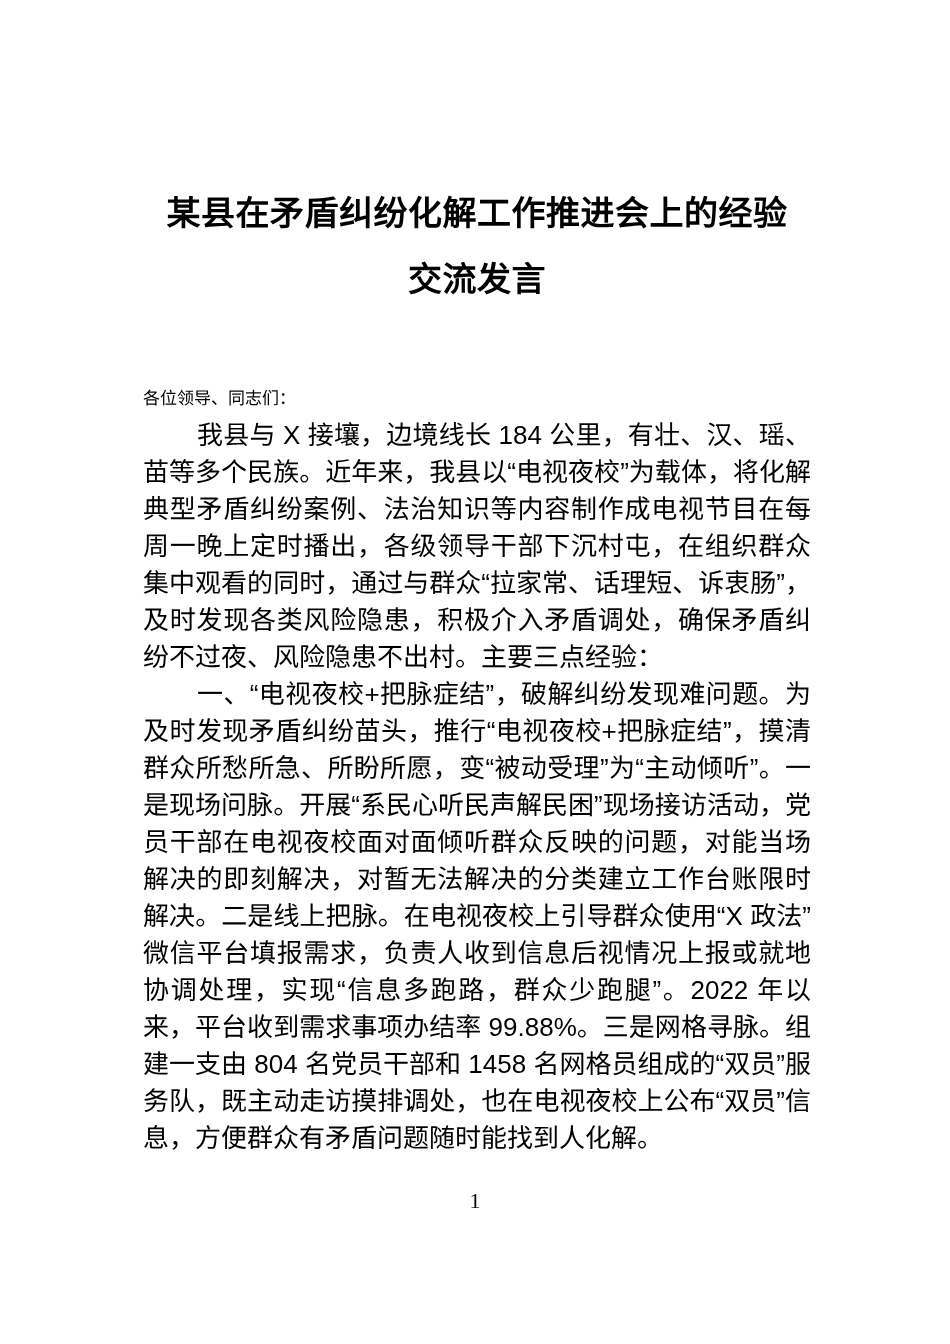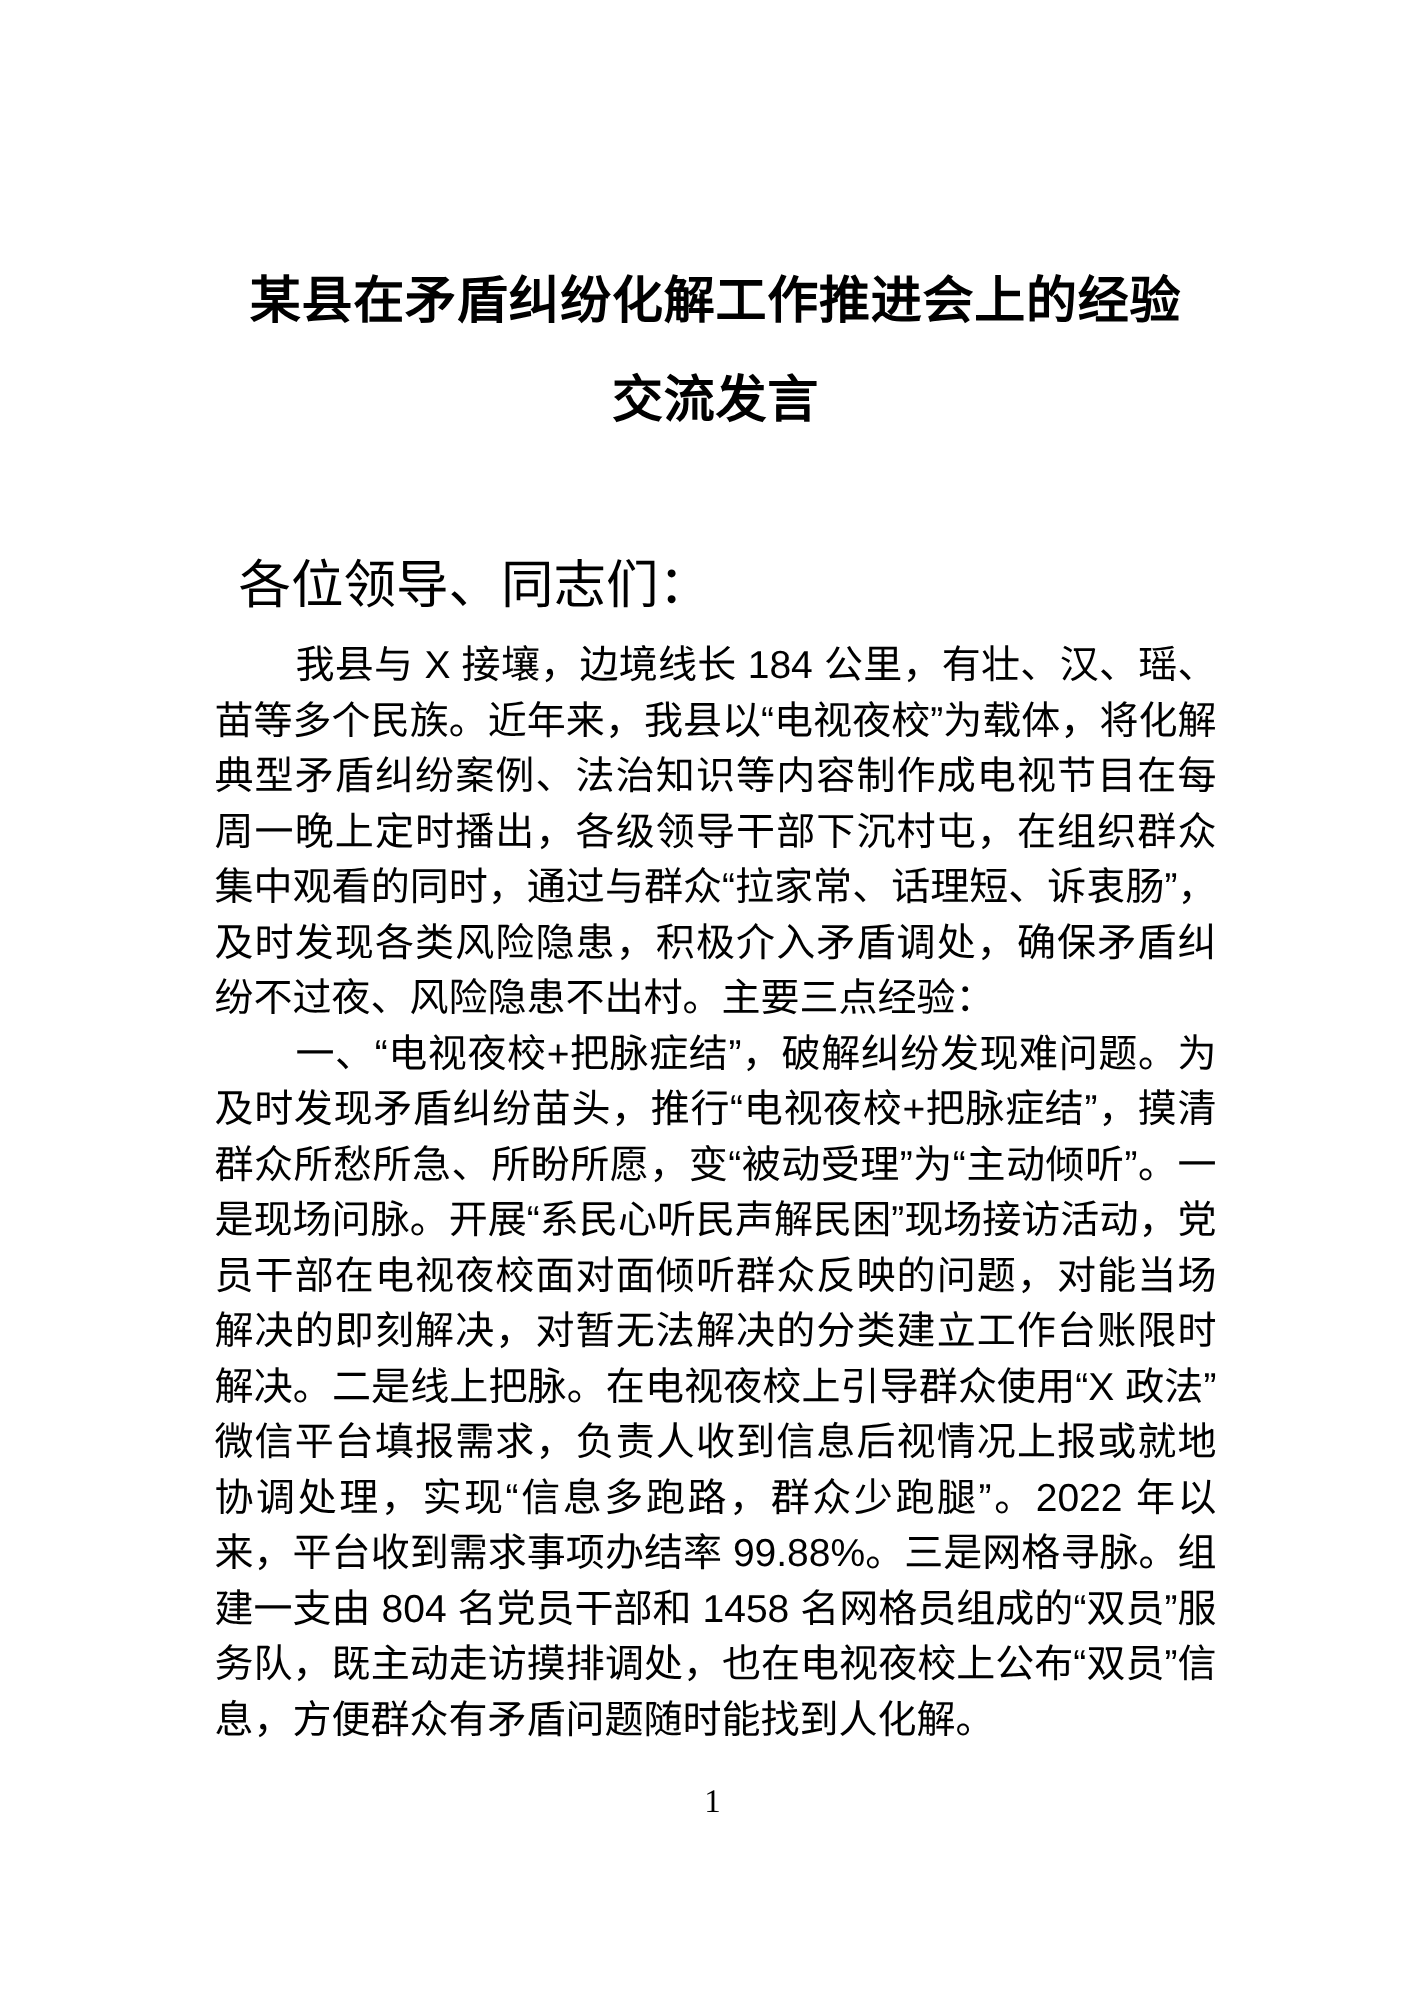--- a/index.html
+++ b/index.html
@@ -21,36 +21,36 @@
     overflow: hidden;
     box-sizing: border-box;
   }
   .doc-body {
     position: absolute;
     left: 143px;
     top: 0;
     width: 668px;
   }
   .doc-title {
-    margin: 0;
+    margin: 12px;
     padding: 0;
     padding-top: 168px;
     font-size: 34px;
     font-weight: bold;
     line-height: 66px;
     text-align: center;
     letter-spacing: 0.5px;
     font-family: "Liberation Sans", "DejaVu Sans", sans-serif;
     white-space: pre-line;
   }
   .salutation {
-    margin: 16px;
+    margin: 0;
     padding: 0;
     padding-top: 56px;
-    font-size: 35px;
+    font-size: 17px;
     line-height: 37px;
     text-align: justify;
     text-align-last: left;
     letter-spacing: 0;
   }
   .para {
     margin: 0;
     padding: 0;
     font-size: 26px;
     line-height: 37px;

